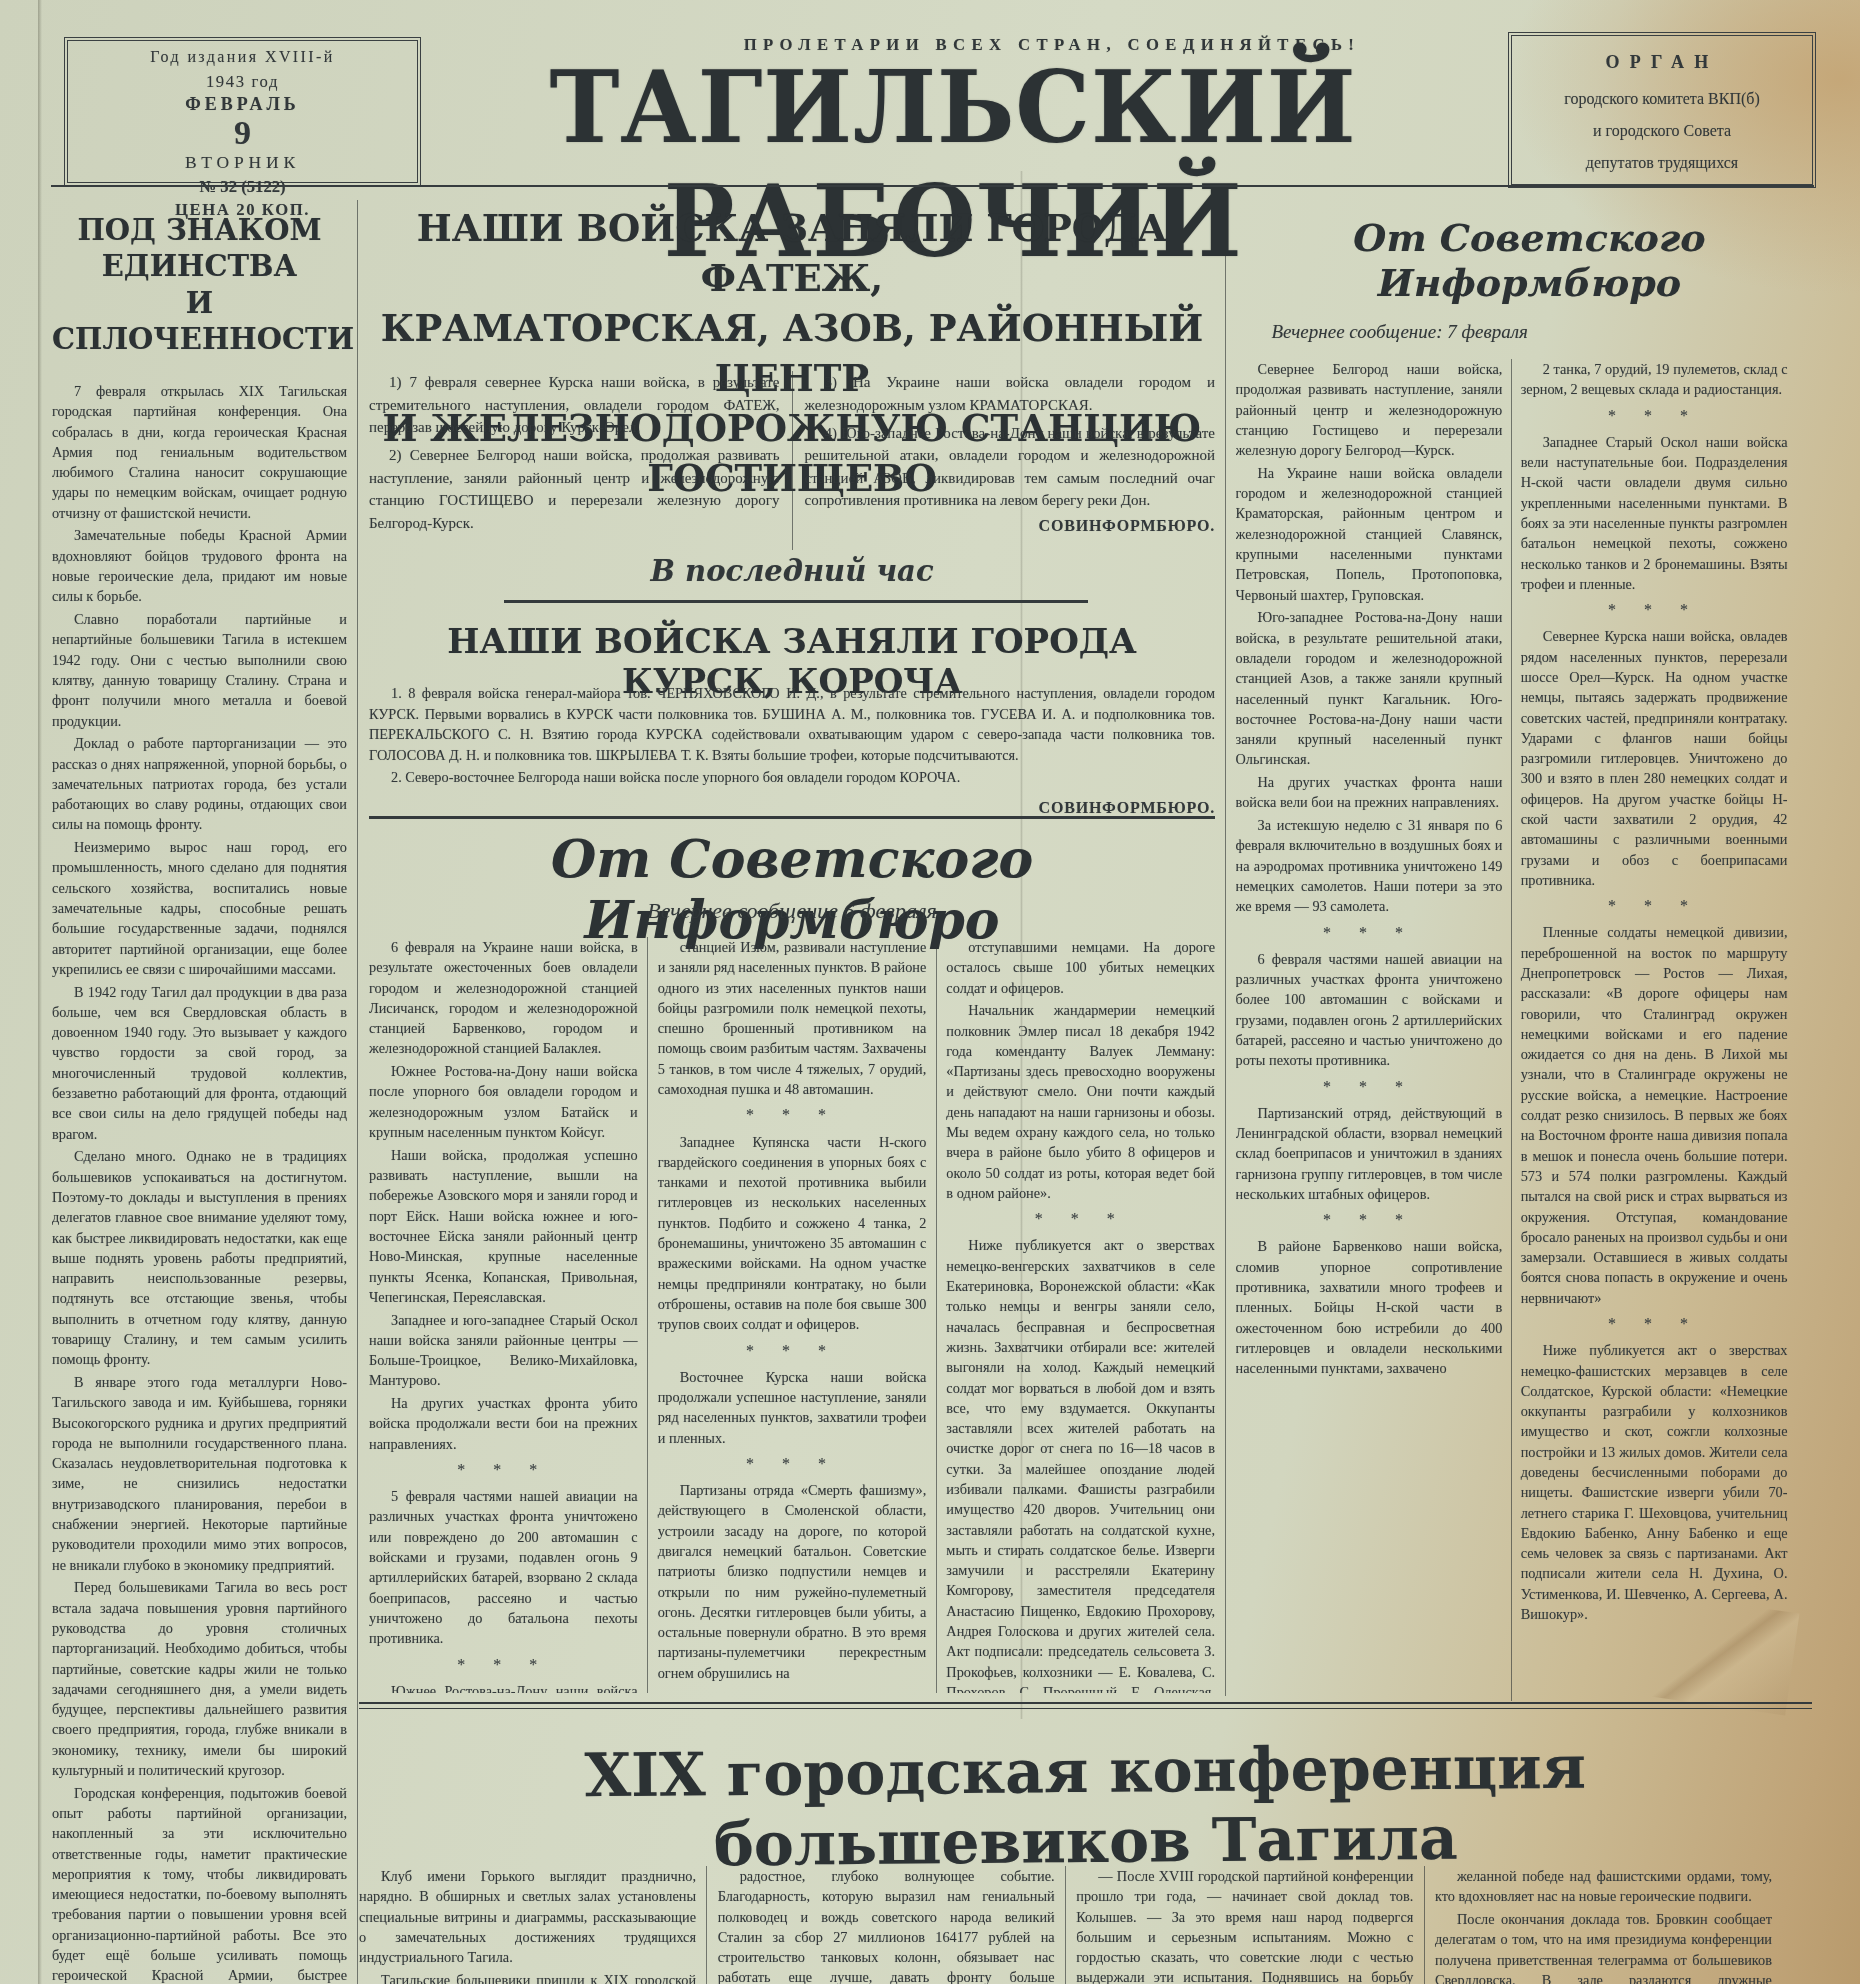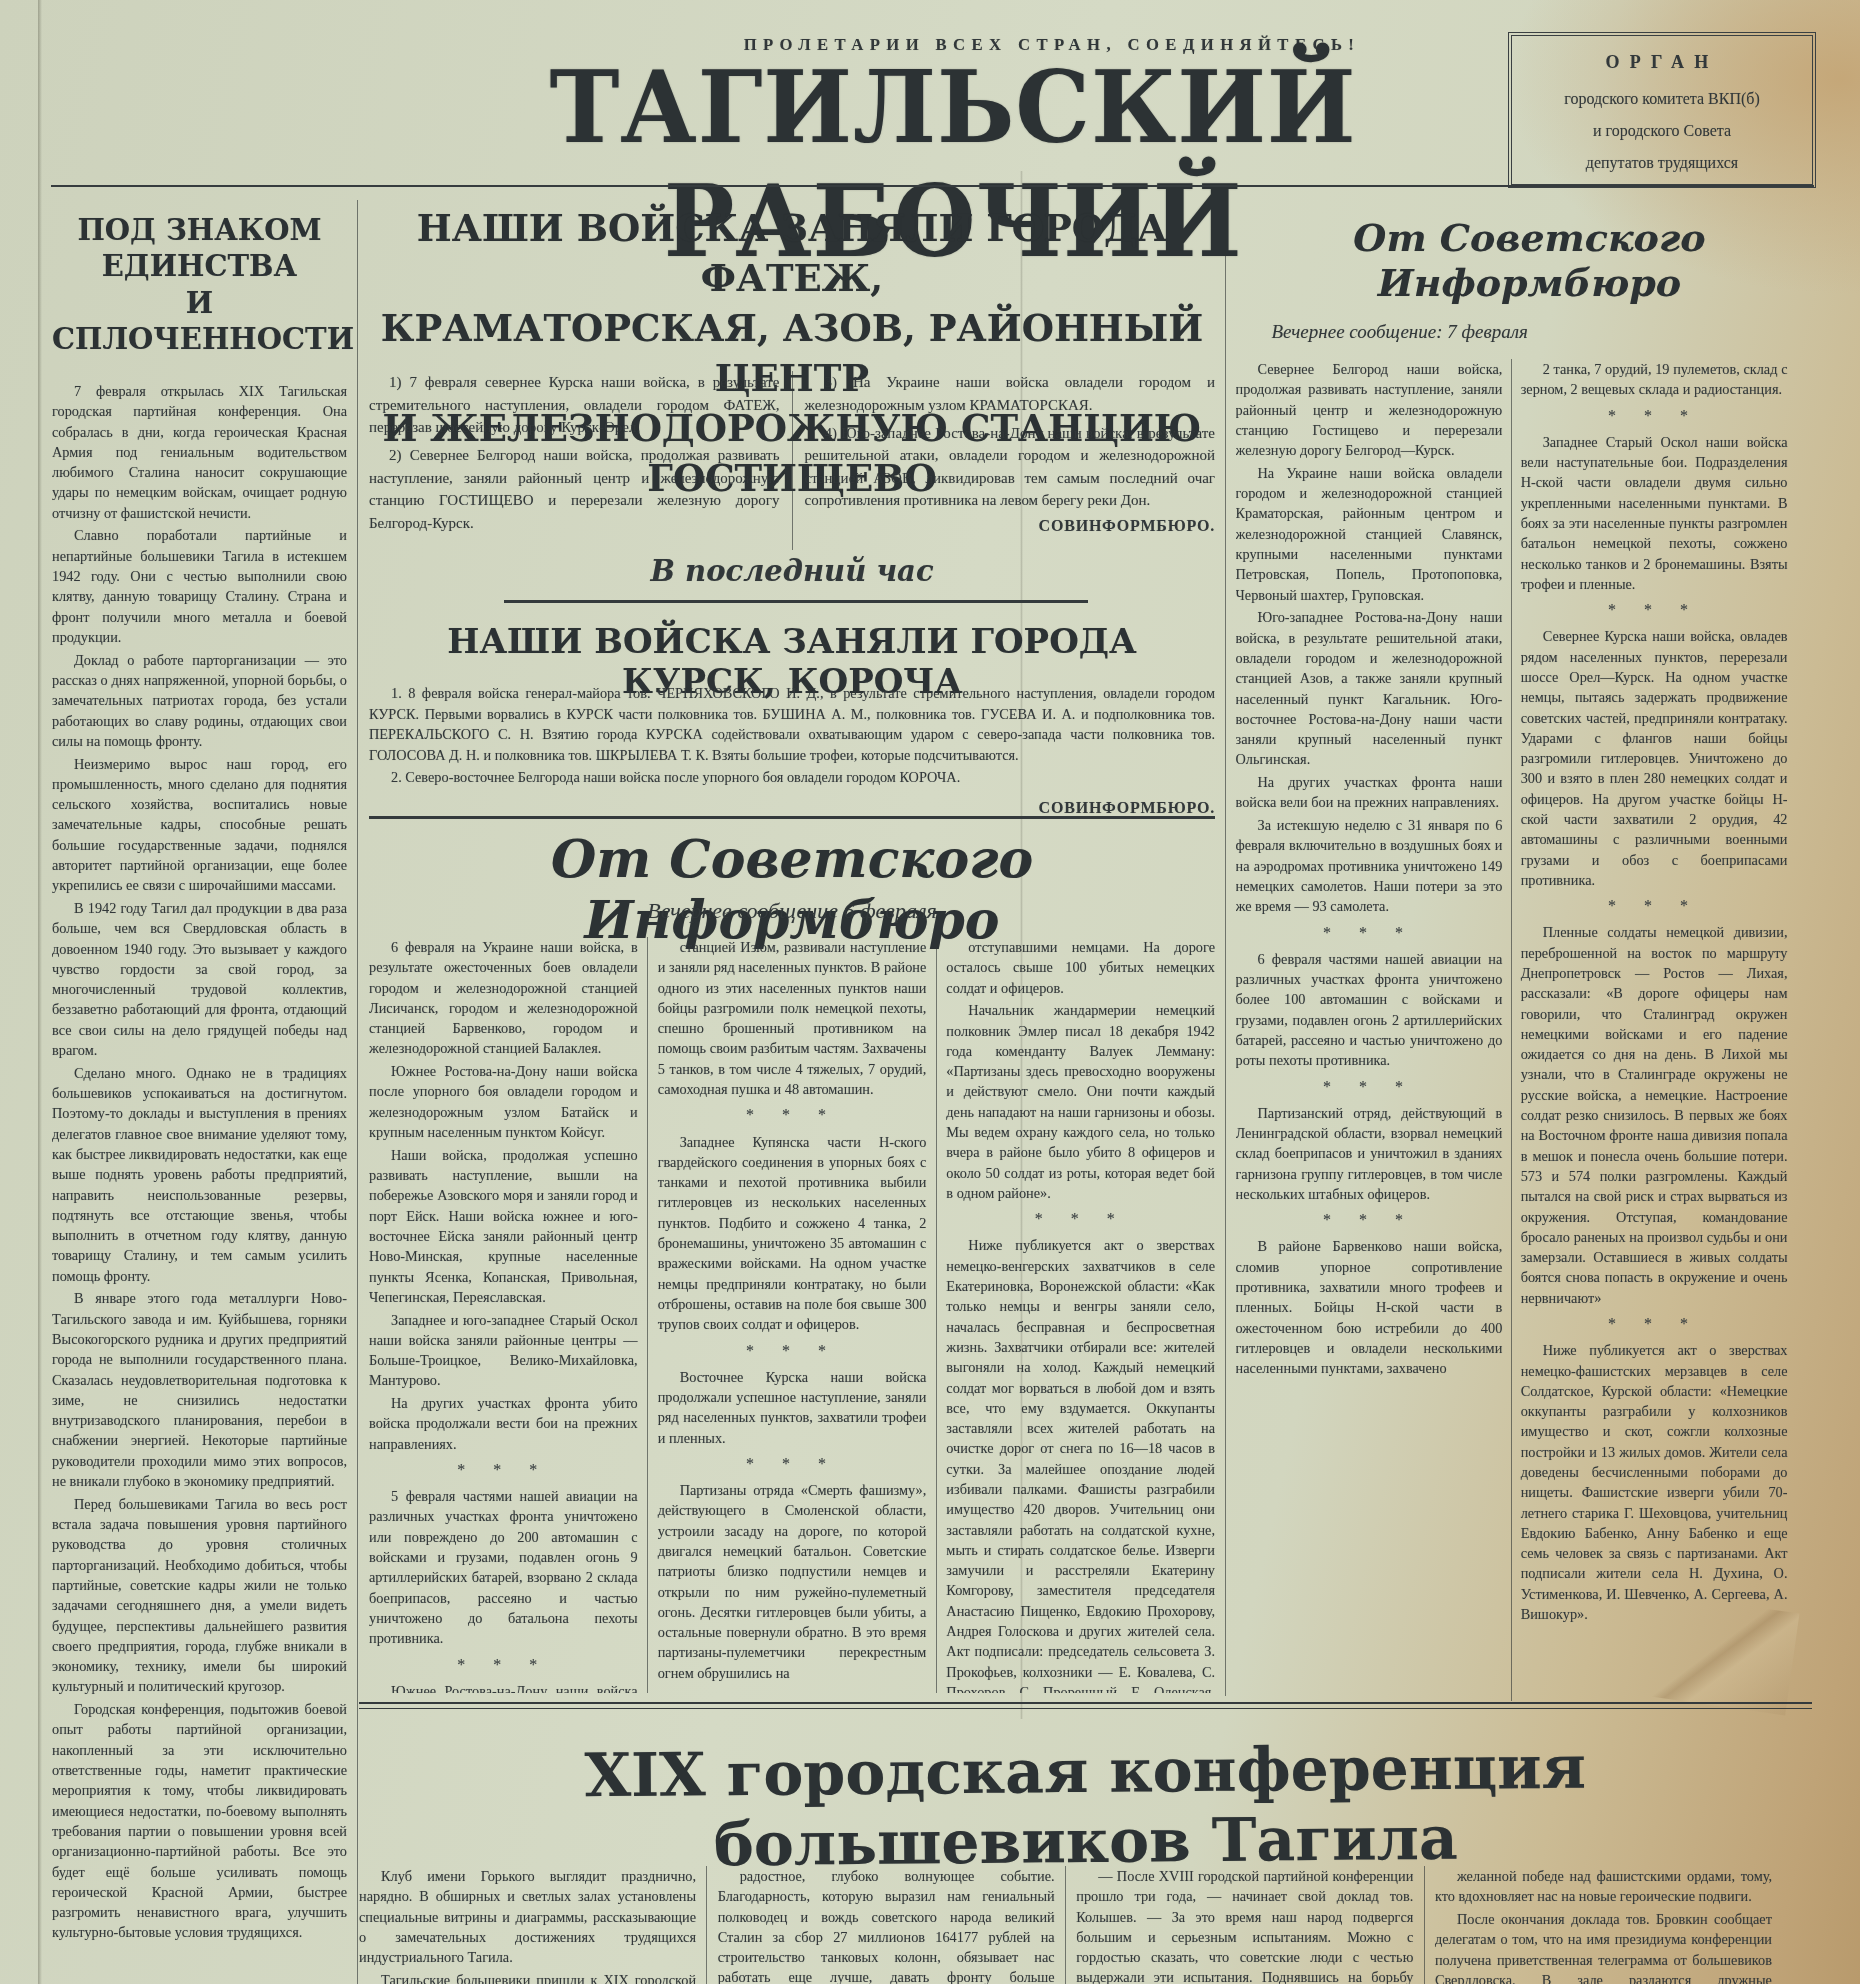--- a/index.html
+++ b/index.html
@@ -105,39 +105,49 @@
 </style>
 </head>
 <body>
 
 <div class="page ink">
 
   <div class="edge-left"></div>
   <div class="fold"></div>
   <div class="corner-fold"></div>
 
+  <div class="issue-box">
+    <div class="l1">Год издания XVIII-й</div>
+    <div class="l2">1943 год</div>
+    <div class="l3">ФЕВРАЛЬ</div>
+    <div class="day">9</div>
+    <div class="l4">ВТОРНИК</div>
+    <div class="l5">№ 32 (5122)</div>
+    <div class="l6">ЦЕНА 20 КОП.</div>
+  </div>
 
   <div class="slogan">ПРОЛЕТАРИИ ВСЕХ СТРАН, СОЕДИНЯЙТЕСЬ!</div>
   <div class="paper-title">ТАГИЛЬСКИЙ РАБОЧИЙ</div>
 
   <div class="organ-box">
     <div class="o1">ОРГАН</div>
     <div class="o2">городского комитета ВКП(б)</div>
     <div class="o3">и городского Совета</div>
     <div class="o4">депутатов трудящихся</div>
   </div>
 
   <div class="masthead-rule"></div>
 
   <div class="left-col col">
     <h2>ПОД ЗНАКОМ
 ЕДИНСТВА
 И СПЛОЧЕННОСТИ</h2>
     <div>
         <p>7 февраля открылась XIX Тагильская городская партийная конференция. Она собралась в дни, когда героическая Красная Армия под гениальным водительством любимого Сталина наносит сокрушающие удары по немецким войскам, очищает родную отчизну от фашистской нечисти.</p>
+        <p>Замечательные победы Красной Армии вдохновляют бойцов трудового фронта на новые героические дела, придают им новые силы к борьбе.</p>
         <p>Славно поработали партийные и непартийные большевики Тагила в истекшем 1942 году. Они с честью выполнили свою клятву, данную товарищу Сталину. Страна и фронт получили много металла и боевой продукции.</p>
         <p>Доклад о работе парторганизации — это рассказ о днях напряженной, упорной борьбы, о замечательных патриотах города, без устали работающих во славу родины, отдающих свои силы на помощь фронту.</p>
         <p>Неизмеримо вырос наш город, его промышленность, много сделано для поднятия сельского хозяйства, воспитались новые замечательные кадры, способные решать большие государственные задачи, поднялся авторитет партийной организации, еще более укрепились ее связи с широчайшими массами.</p>
         <p>В 1942 году Тагил дал продукции в два раза больше, чем вся Свердловская область в довоенном 1940 году. Это вызывает у каждого чувство гордости за свой город, за многочисленный трудовой коллектив, беззаветно работающий для фронта, отдающий все свои силы на дело грядущей победы над врагом.</p>
         <p>Сделано много. Однако не в традициях большевиков успокаиваться на достигнутом. Поэтому-то доклады и выступления в прениях делегатов главное свое внимание уделяют тому, как быстрее ликвидировать недостатки, как еще выше поднять уровень работы предприятий, направить неиспользованные резервы, подтянуть все отстающие звенья, чтобы выполнить в отчетном году клятву, данную товарищу Сталину, и тем самым усилить помощь фронту.</p>
         <p>В январе этого года металлурги Ново-Тагильского завода и им. Куйбышева, горняки Высокогорского рудника и других предприятий города не выполнили государственного плана. Сказалась неудовлетворительная подготовка к зиме, не снизились недостатки внутризаводского планирования, перебои в снабжении энергией. Некоторые партийные руководители проходили мимо этих вопросов, не вникали глубоко в экономику предприятий.</p>
         <p>Перед большевиками Тагила во весь рост встала задача повышения уровня партийного руководства до уровня столичных парторганизаций. Необходимо добиться, чтобы партийные, советские кадры жили не только задачами сегодняшнего дня, а умели видеть будущее, перспективы дальнейшего развития своего предприятия, города, глубже вникали в экономику, технику, имели бы широкий культурный и политический кругозор.</p>
         <p>Городская конференция, подытожив боевой опыт работы партийной организации, накопленный за эти исключительно ответственные годы, наметит практические мероприятия к тому, чтобы ликвидировать имеющиеся недостатки, по-боевому выполнять требования партии о повышении уровня всей организационно-партийной работы. Все это будет ещё больше усиливать помощь героической Красной Армии, быстрее разгромить ненавистного врага, улучшить культурно-бытовые условия трудящихся.</p>
       </div>
   </div>

